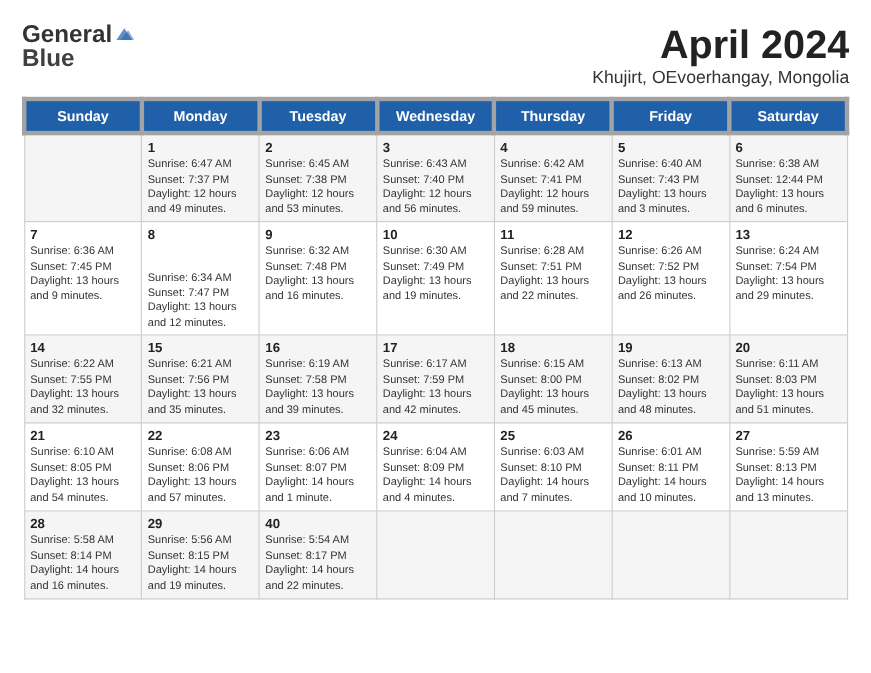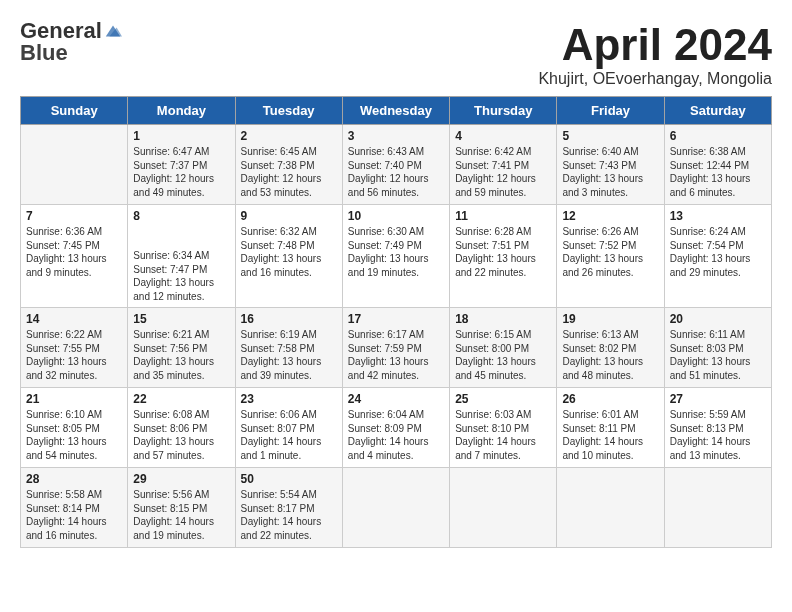--- a/index.html
+++ b/index.html
@@ -37,41 +37,41 @@
       display: inline-block;
       width: 18px;
       height: 18px;
       margin-left: 2px;
       vertical-align: middle;
     }
     .title-block {
       text-align: right;
     }
     .month-title {
-      font-size: 44px;
+      font-size: 36px;
       font-weight: bold;
       color: #222;
     }
     .location-title {
       font-size: 16px;
       color: #333;
     }
     table {
       width: 100%;
       border-collapse: collapse;
       table-layout: fixed;
     }
     thead tr th {
       background-color: #2060a8;
       color: #fff;
       font-size: 13px;
       font-weight: bold;
       padding: 6px 4px;
       text-align: center;
-      border: 1px solid #a3a3a3;
+      border: 4px solid #a3a3a3;
     }
     tbody tr td {
       border: 1px solid #ccc;
       vertical-align: top;
       padding: 4px 5px;
       font-size: 10.5px;
       color: #333;
       height: 80px;
     }
     tbody tr:nth-child(odd) td {
@@ -336,21 +336,21 @@
 and 16 minutes.</div>
         </td>
         <td>
           <span class="day-number">29</span>
           <div class="cell-info" style="white-space: pre-line;">Sunrise: 5:56 AM
 Sunset: 8:15 PM
 Daylight: 14 hours
 and 19 minutes.</div>
         </td>
         <td>
-          <span class="day-number">50</span>
+          <span class="day-number">40</span>
           <div class="cell-info" style="white-space: pre-line;">Sunrise: 5:54 AM
 Sunset: 8:17 PM
 Daylight: 14 hours
 and 22 minutes.</div>
         </td>
         <td class="empty-cell"></td>
         <td class="empty-cell"></td>
         <td class="empty-cell"></td>
         <td class="empty-cell"></td>
       </tr>

